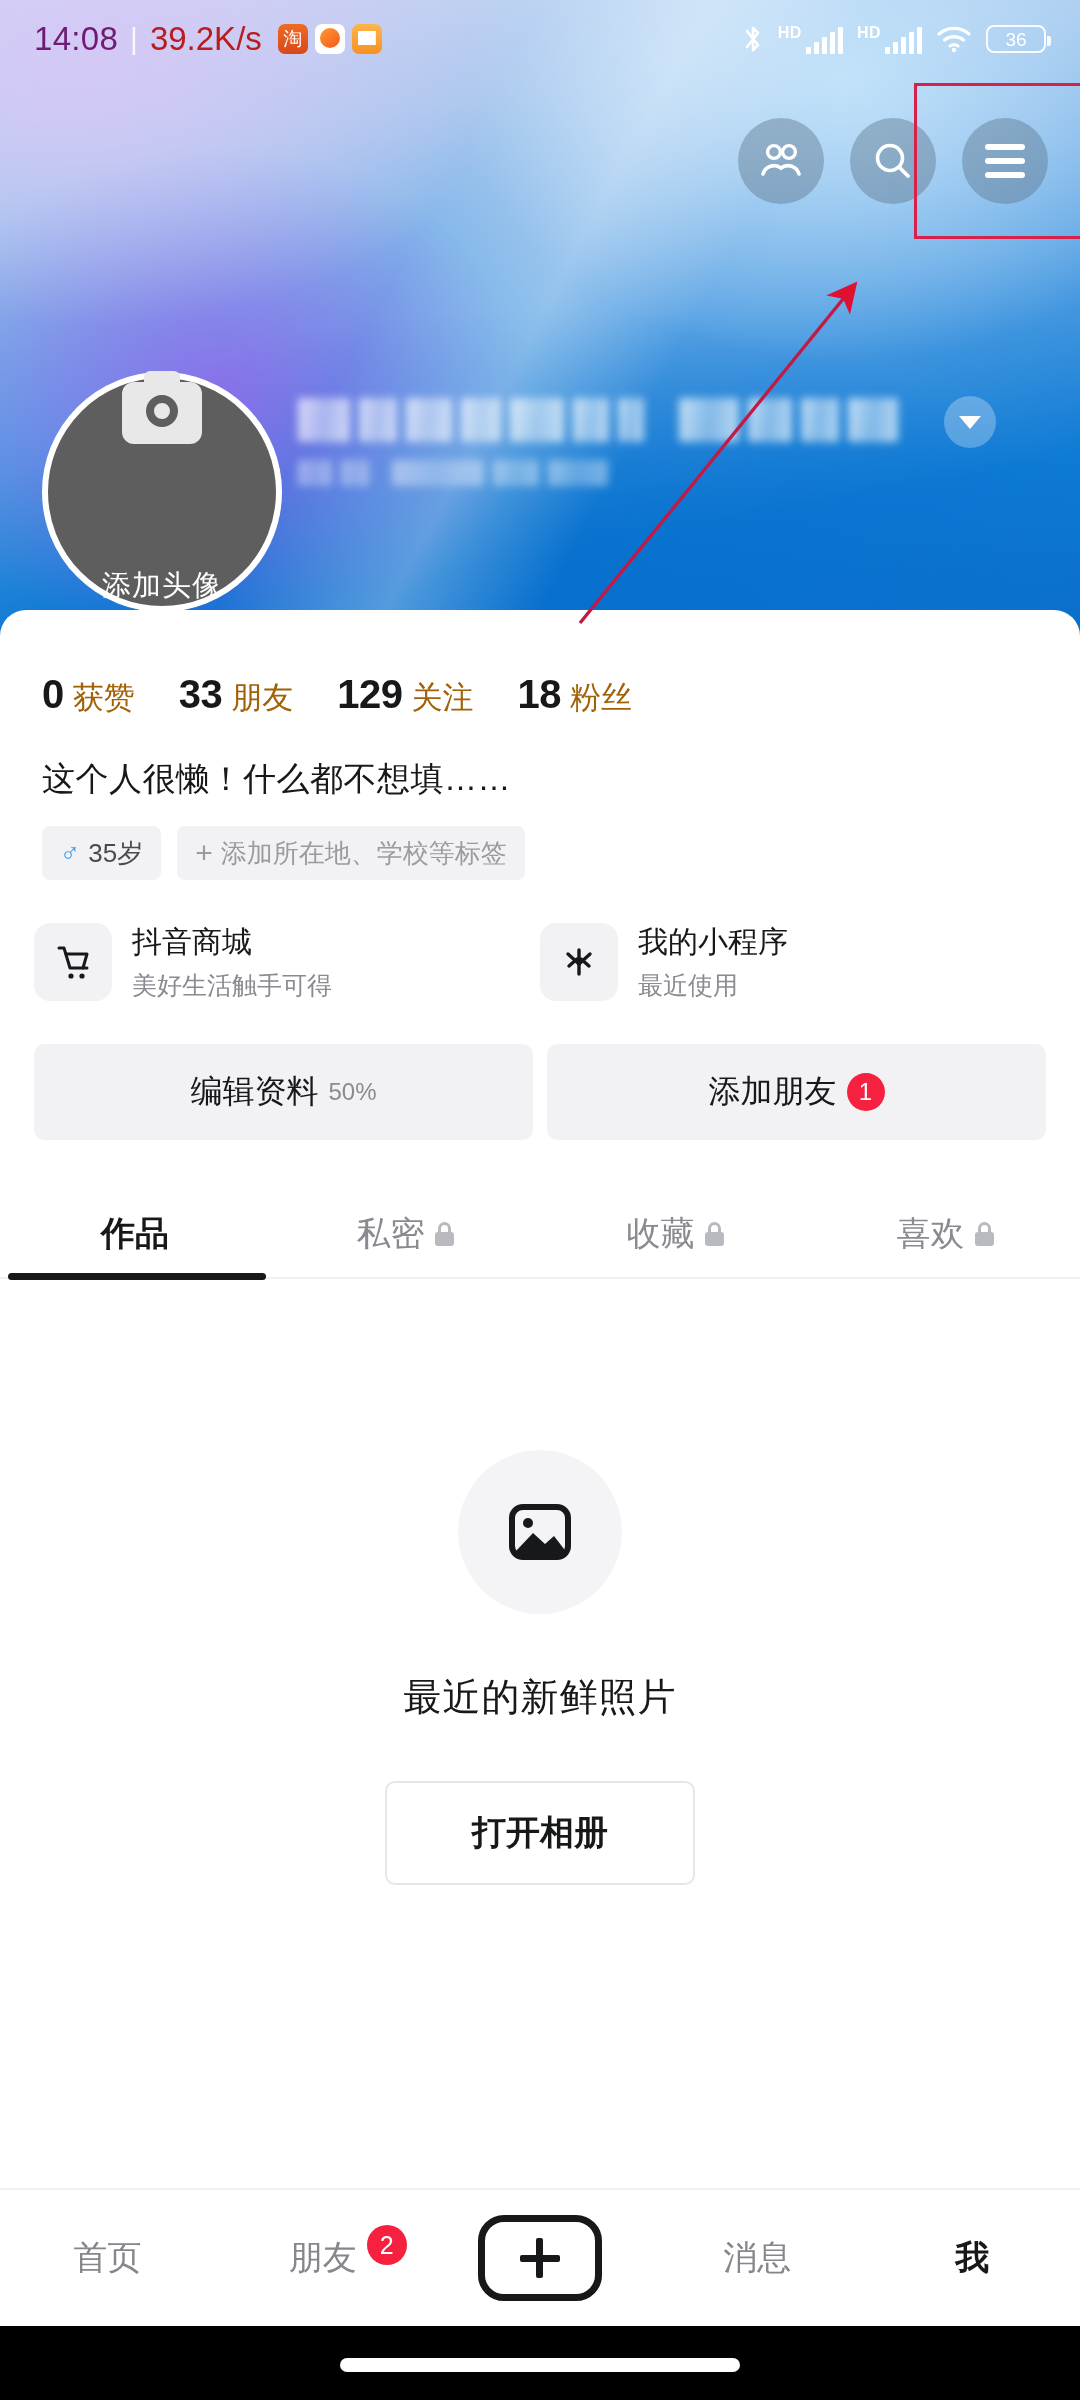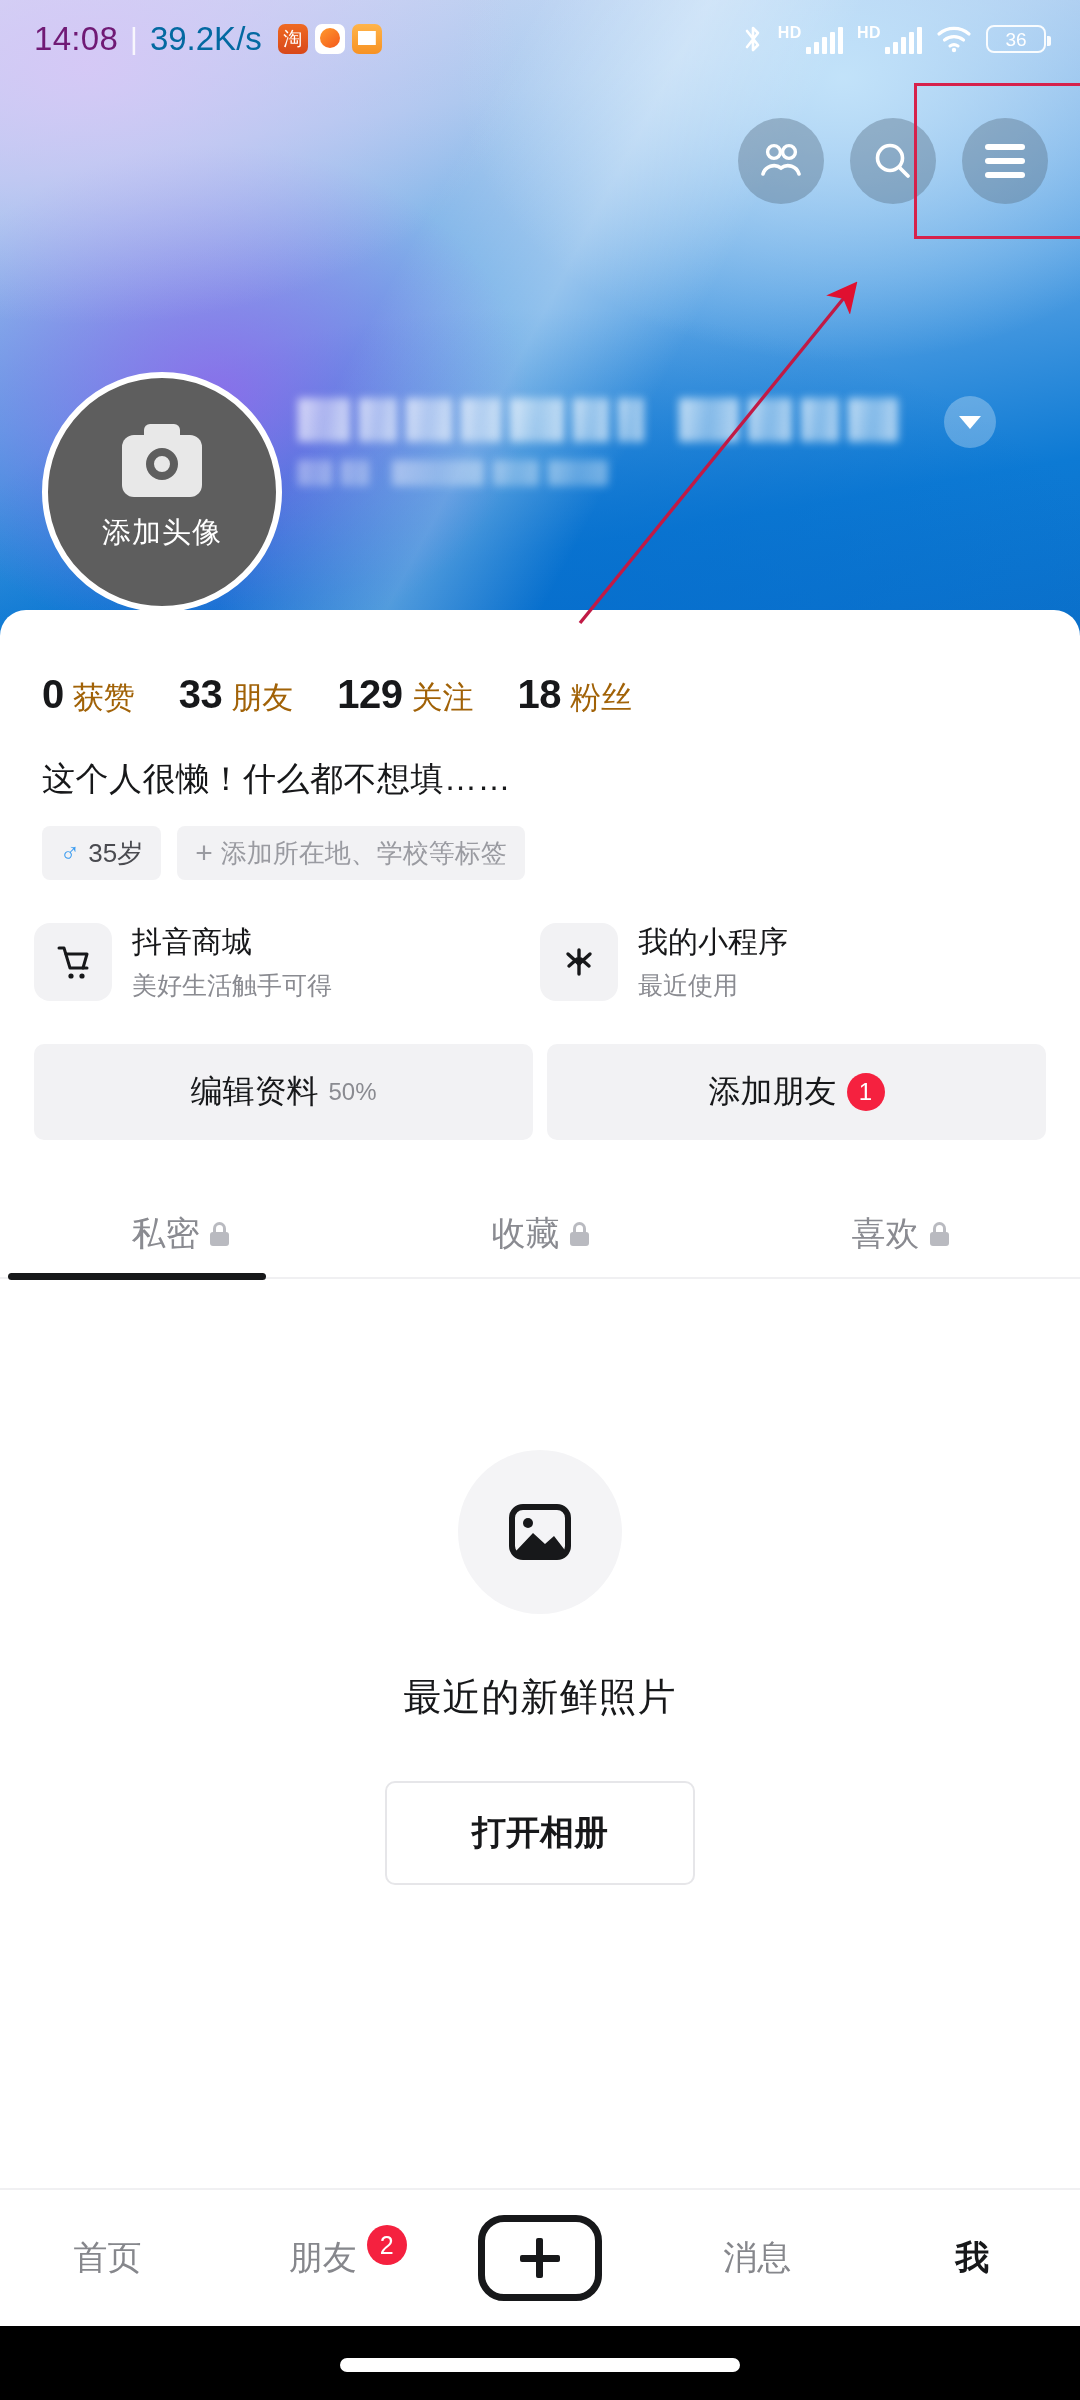--- a/index.html
+++ b/index.html
@@ -29,21 +29,21 @@
 
   
   .statusbar{
     position:absolute; left:0; top:0; width:1080px; height:78px;
     display:flex; align-items:center; justify-content:space-between;
     padding:0 34px; color:#fff;
   }
   .sb-left{ display:flex; align-items:center; gap:10px; }
   .sb-time{ font-size:33px; font-weight:400; letter-spacing:0.3px; color:#701a75; }
   .sb-sep{ font-size:30px; opacity:.85; margin:0 2px; }
-  .sb-speed{ font-size:33px; font-weight:400; color:#0369a1; }
+  .sb-speed{ font-size:33px; font-weight:400; color:#b91c1c; }
   .sb-appicons{ display:flex; align-items:center; gap:7px; margin-left:6px; }
   .appicon{ width:30px; height:30px; border-radius:7px; display:block; }
   .ai-taobao{ background:linear-gradient(180deg,#ef6a22,#d8481a); position:relative; }
   .ai-taobao::after{ content:"淘"; position:absolute; inset:0; color:#fff; font-size:19px;
       display:flex; align-items:center; justify-content:center; font-family:"DejaVu Sans",sans-serif;}
   .ai-orange{ background:#fff; position:relative; border-radius:7px; overflow:hidden; }
   .ai-orange::after{ content:""; position:absolute; left:5px; top:4px; width:20px; height:20px;
       border-radius:50%; background:linear-gradient(140deg,#ff9a2e,#f4581b); }
   .ai-msg{ background:linear-gradient(180deg,#ffb44a,#f79223); position:relative; }
   .ai-msg::after{ content:""; position:absolute; left:6px; top:7px; width:18px; height:14px;
@@ -82,21 +82,21 @@
     position:absolute; left:-48px; top:-35px; width:182px; height:156px;
     border:3px solid #d6214b; pointer-events:none;
   }
   .hamburger{ width:40px; display:flex; flex-direction:column; gap:8px; }
   .hamburger i{ display:block; height:6px; background:#fff; border-radius:3px; }
 
   
   .avatar{
     position:absolute; left:42px; top:372px; width:240px; height:240px; border-radius:50%;
     background:#5e5e5e; border:6px solid #fff;
-    display:flex; flex-direction:column; align-items:center; justify-content:center; gap:16px;
+    display:flex; flex-direction:column; align-items:center; justify-content:space-between; gap:16px;
   }
   .cam-icon{ width:80px; height:62px; background:#e8e8e8; border-radius:12px; position:relative; margin-top:4px;}
   .cam-icon::before{ content:""; position:absolute; left:22px; top:-11px; width:36px; height:14px;
       background:#e8e8e8; border-radius:6px 6px 0 0; }
   .cam-icon::after{ content:""; position:absolute; left:24px; top:13px; width:32px; height:32px;
       border-radius:50%; border:8px solid #5e5e5e; box-sizing:border-box; }
   .avatar-label{ color:#fff; font-size:29px; letter-spacing:1px; }
 
   .name-block{ position:absolute; left:298px; top:398px; width:620px; }
   .blur-line{ display:flex; gap:9px; margin-bottom:18px; }
@@ -387,20 +387,23 @@
         <span class="lab">编辑资料</span>
         <span class="pct">50%</span>
       </div>
       <div class="act-btn">
         <span class="lab">添加朋友</span>
         <span class="badge-red">1</span>
       </div>
     </div>
 
     <div class="tabs">
+      <div class="tab active">
+        <span>作品</span>
+      </div>
       <div class="tab">
         <span>私密</span>
         <span class="lock"></span>
       </div>
       <div class="tab">
         <span>收藏</span>
         <span class="lock"></span>
       </div>
       <div class="tab">
         <span>喜欢</span>

